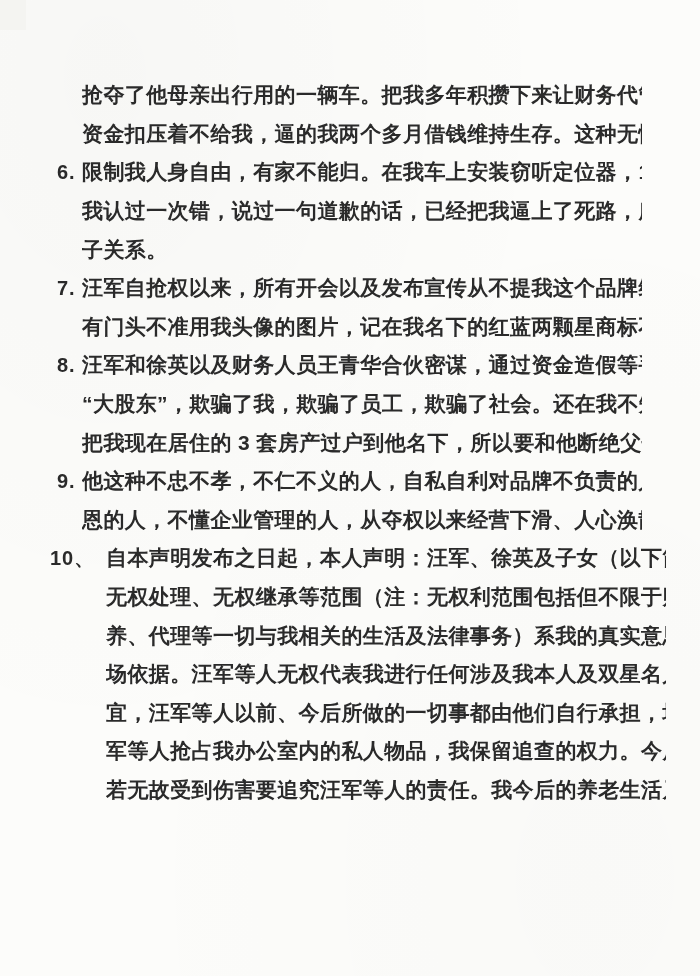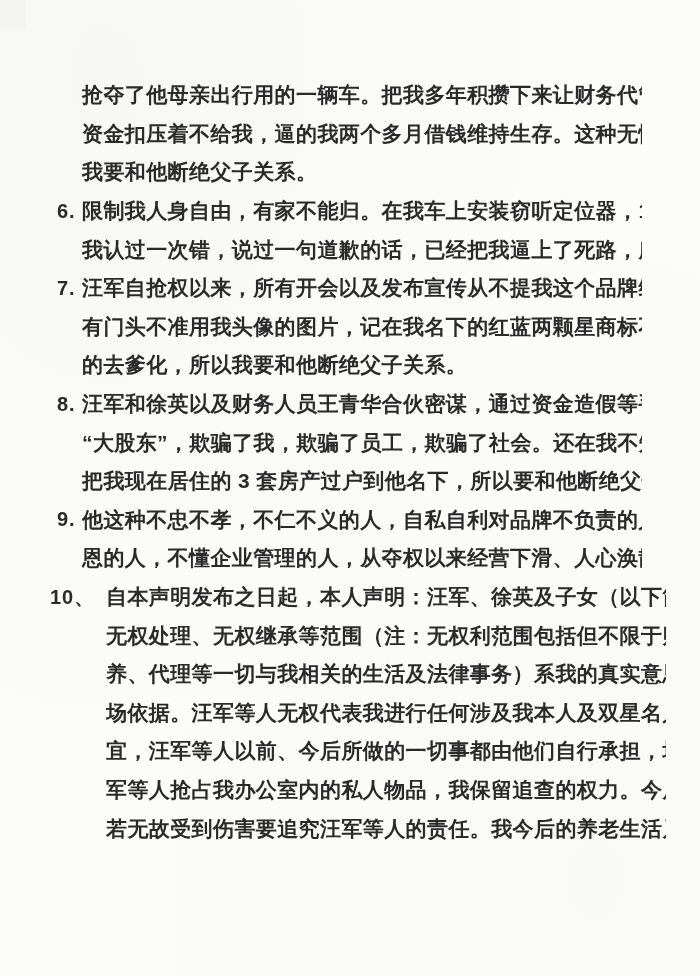--- a/index.html
+++ b/index.html
@@ -69,34 +69,33 @@
 <body>
 
 <div class="page">
   <div class="corner-artifact"></div>
 
   <div class="doc">
 
     <div class="para hang-std">
       <div class="line">抢夺了他母亲出行用的一辆车。把我多年积攒下来让财务代管的工资、存款等</div>
       <div class="line">资金扣压着不给我，逼的我两个多月借钱维持生存。这种无情无义的不孝之子，</div>
-      <div class="line">我要和他断绝父子关系。</div>
     </div>
 
     <div class="para hang-std">
       <span class="num">6.</span>
       <div class="line">限制我人身自由，有家不能归。在我车上安装窃听定位器，10 个月来没有给</div>
       <div class="line">我认过一次错，说过一句道歉的话，已经把我逼上了死路，所以要和他断绝父</div>
+      <div class="line">子关系。</div>
     </div>
 
     <div class="para hang-std">
       <span class="num">7.</span>
       <div class="line">汪军自抢权以来，所有开会以及发布宣传从不提我这个品牌缔造者一个字，所</div>
       <div class="line">有门头不准用我头像的图片，记在我名下的红蓝两颗星商标不准用，完全彻底</div>
-      <div class="line">的去爹化，所以我要和他断绝父子关系。</div>
     </div>
 
     <div class="para hang-std">
       <span class="num">8.</span>
       <div class="line">汪军和徐英以及财务人员王青华合伙密谋，通过资金造假等手段窃取了所谓的</div>
       <div class="line">“大股东”，欺骗了我，欺骗了员工，欺骗了社会。还在我不知情的情况下，</div>
       <div class="line">把我现在居住的 3 套房产过户到他名下，所以要和他断绝父子关系。</div>
     </div>
 
     <div class="para hang-std">

